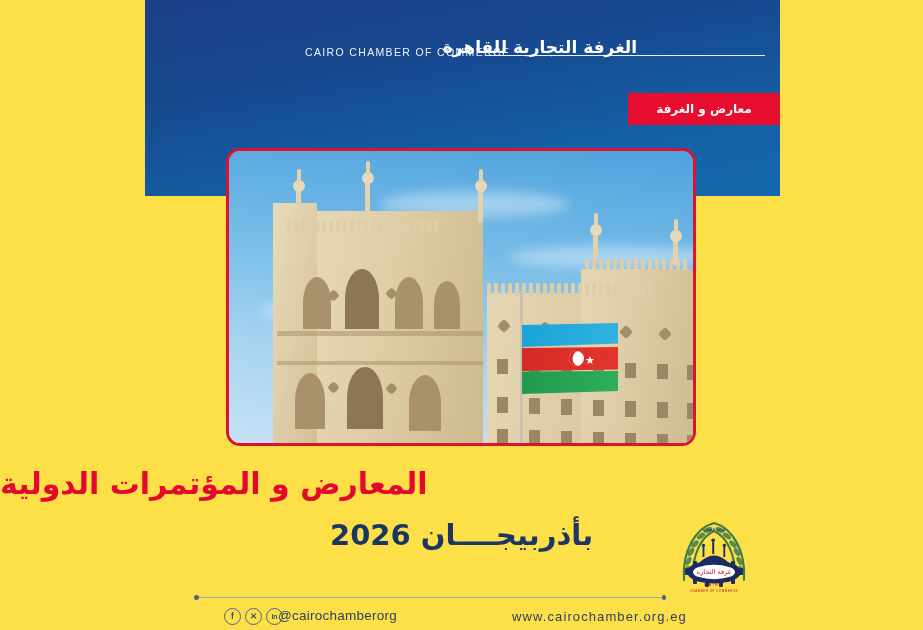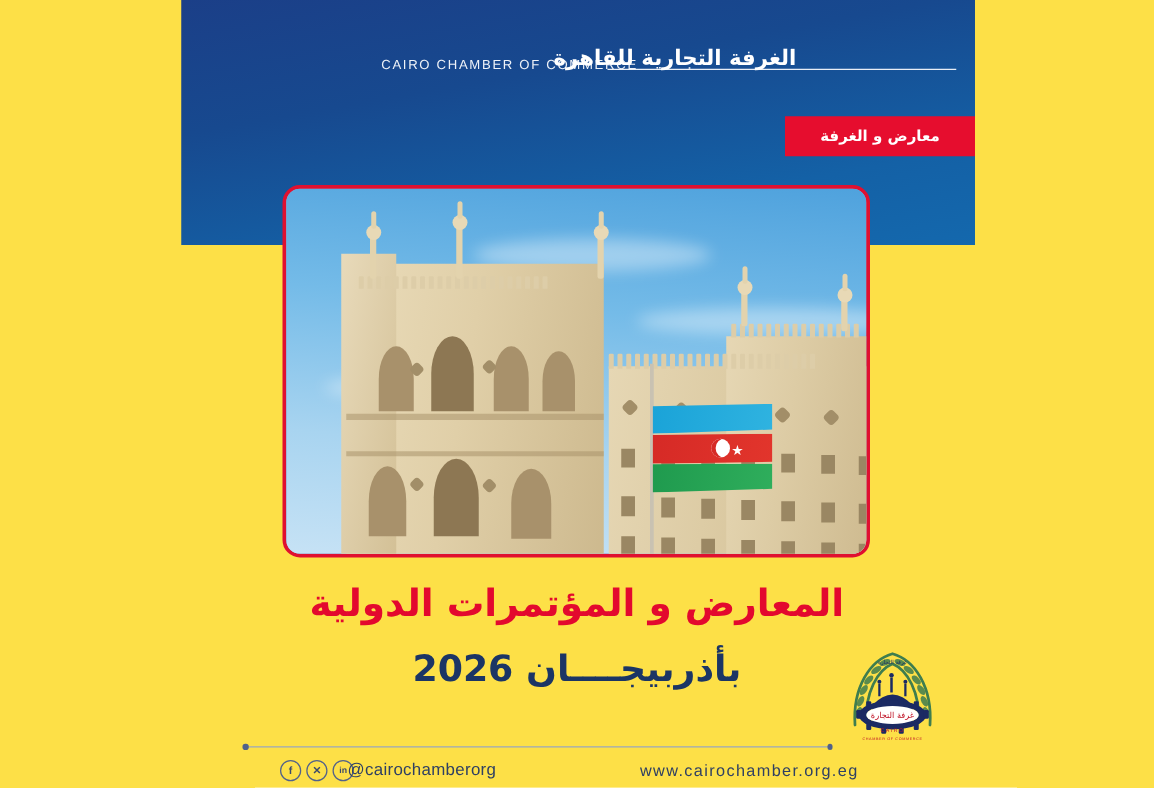--- a/index.html
+++ b/index.html
@@ -93,21 +93,21 @@
   .fs2{top:33.3%;background:linear-gradient(100deg,#d62a26,#e2352c);
        clip-path:polygon(0 4%,100% 0%,100% 94%,0 100%);}
   .fs3{top:66.6%;background:linear-gradient(100deg,#1f9a4e,#2fae5c);
        clip-path:polygon(0 2%,100% 0%,100% 84%,0 96%);}
   .crescent{position:absolute;left:47px;top:28px;width:15px;height:15px;border-radius:50%;
       background:#fff;box-shadow:4px 0 0 -0.5px #d62a26 inset;}
   .star{position:absolute;left:63px;top:32px;color:#fff;font-size:11px;line-height:11px;}
 
   
   .title-red{
-    position:absolute;left:0;right:0;top:466px;text-align:center;
+    position:absolute;left:0;right:0;top:466px;text-align:left;
     color:#e3092e;font-size:30px;font-weight:700;direction:rtl;
     font-family:"DejaVu Sans",sans-serif;letter-spacing:0px;
   }
   .title-navy{
     position:absolute;left:0;right:0;top:518px;text-align:center;
     color:#1b3565;font-size:29px;font-weight:700;direction:rtl;
     font-family:"DejaVu Sans",sans-serif;
   }
 
   

